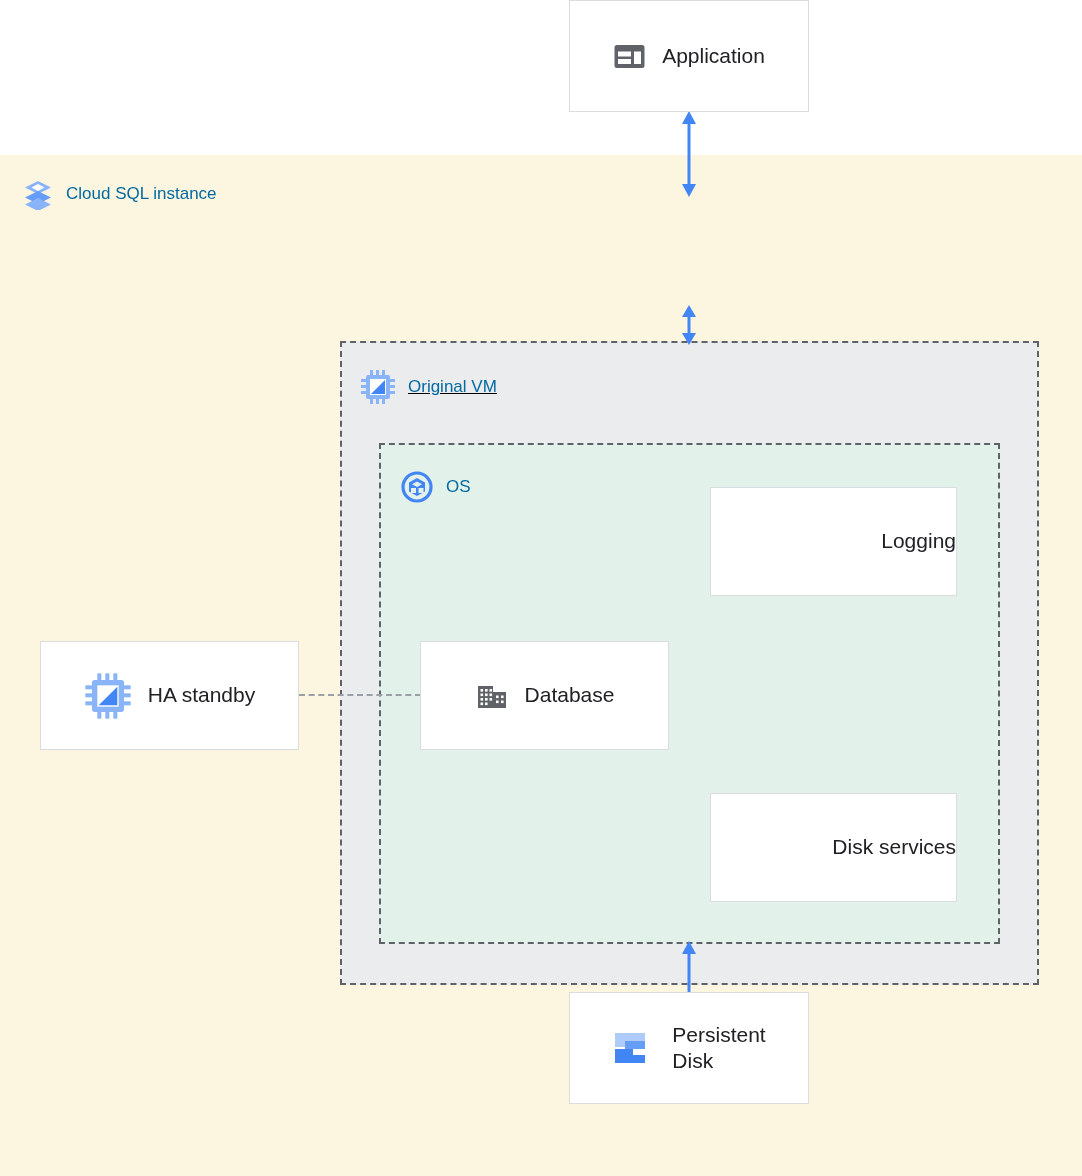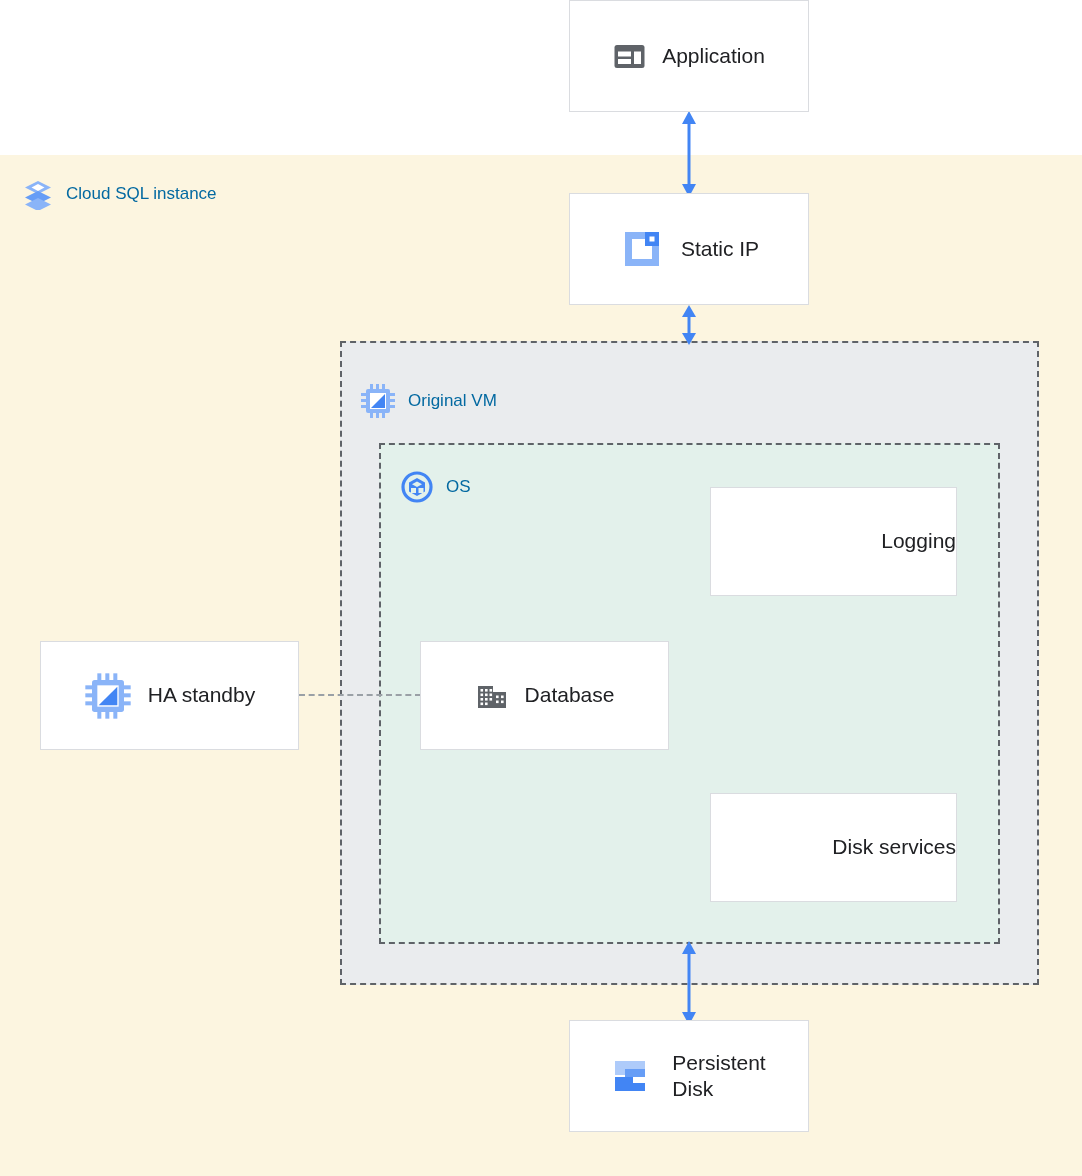--- a/index.html
+++ b/index.html
@@ -43,21 +43,21 @@
     display: flex;
     align-items: center;
     gap: 12px;
   }
   .zone-label .zl-text {
     font-size: 17px;
     color: #0369a1;
     white-space: nowrap;
   }
   .zone-label.cloudsql { left: 22px; top: 178px; }
-  .zone-label.vm { left: 360px; top: 383px; }
+  .zone-label.vm { left: 360px; top: 369px; text-decoration: underline; }
   .zone-label.os { left: 400px; top: 470px; }
 
   
   .node {
     position: absolute;
     background: #ffffff;
     border: 1px solid #DADCE0;
     display: flex;
     align-items: center;
     justify-content: center;
@@ -71,21 +71,21 @@
   }
   .node.text-only { justify-content: flex-end; }
 
   .node-application { left: 569px; top: 0px;    width: 240px; height: 112px; }
   .node-staticip    { left: 569px; top: 193px;  width: 240px; height: 112px; }
   .node-hastandby   { left: 40px;  top: 641px;  width: 259px; height: 109px; }
   .node-database    { left: 420px; top: 641px;  width: 249px; height: 109px; }
   .node-logging     { left: 710px; top: 487px;  width: 247px; height: 109px; }
   .node-monitoring  { left: 710px; top: 641px;  width: 247px; height: 109px; }
   .node-other       { left: 710px; top: 793px;  width: 247px; height: 109px; }
-  .node-disk        { left: 569px; top: 1020px; width: 240px; height: 112px; gap: 18px; }
+  .node-disk        { left: 569px; top: 992px; width: 240px; height: 112px; gap: 18px; }
 
   .node-disk .node-text { text-align: left; }
 
   
   .conn { position: absolute; }
 
   .dashed-link {
     position: absolute;
     left: 299px; top: 694px;
     width: 122px; height: 0;
@@ -181,30 +181,20 @@
       <svg width="33" height="33" viewBox="0 0 33 33">
         <rect x="1.5" y="5" width="30" height="23" rx="2.5" fill="#5F6368"></rect>
         <rect x="5" y="11.5" width="13" height="5" fill="#ffffff"></rect>
         <rect x="5" y="19" width="13" height="5" fill="#ffffff"></rect>
         <rect x="21" y="11.5" width="7" height="12.5" fill="#ffffff"></rect>
       </svg>
     </span>
     <span class="node-text">Application</span>
   </div>
 
-  <div class="node node-staticip">
-    <span class="icon">
-      <svg width="46" height="46" viewBox="0 0 46 46">
-        <path d="M6 6 H26 V13 H13 V33 H33 V20 H40 V40 H6 Z" fill="#8AB4F8"></path>
-        <rect x="26" y="6" width="14" height="14" fill="#4285F4"></rect>
-        <rect x="30.5" y="10.5" width="5" height="5" fill="#ffffff"></rect>
-      </svg>
-    </span>
-    <span class="node-text">Static IP</span>
-  </div>
 
   <div class="node node-hastandby">
     <span class="icon">
       <svg width="48" height="48" viewBox="0 0 36 36">
         <g fill="#8AB4F8">
           <rect x="10" y="1" width="3" height="5"></rect>
           <rect x="16" y="1" width="3" height="5"></rect>
           <rect x="22" y="1" width="3" height="5"></rect>
           <rect x="10" y="30" width="3" height="5"></rect>
           <rect x="16" y="30" width="3" height="5"></rect>

